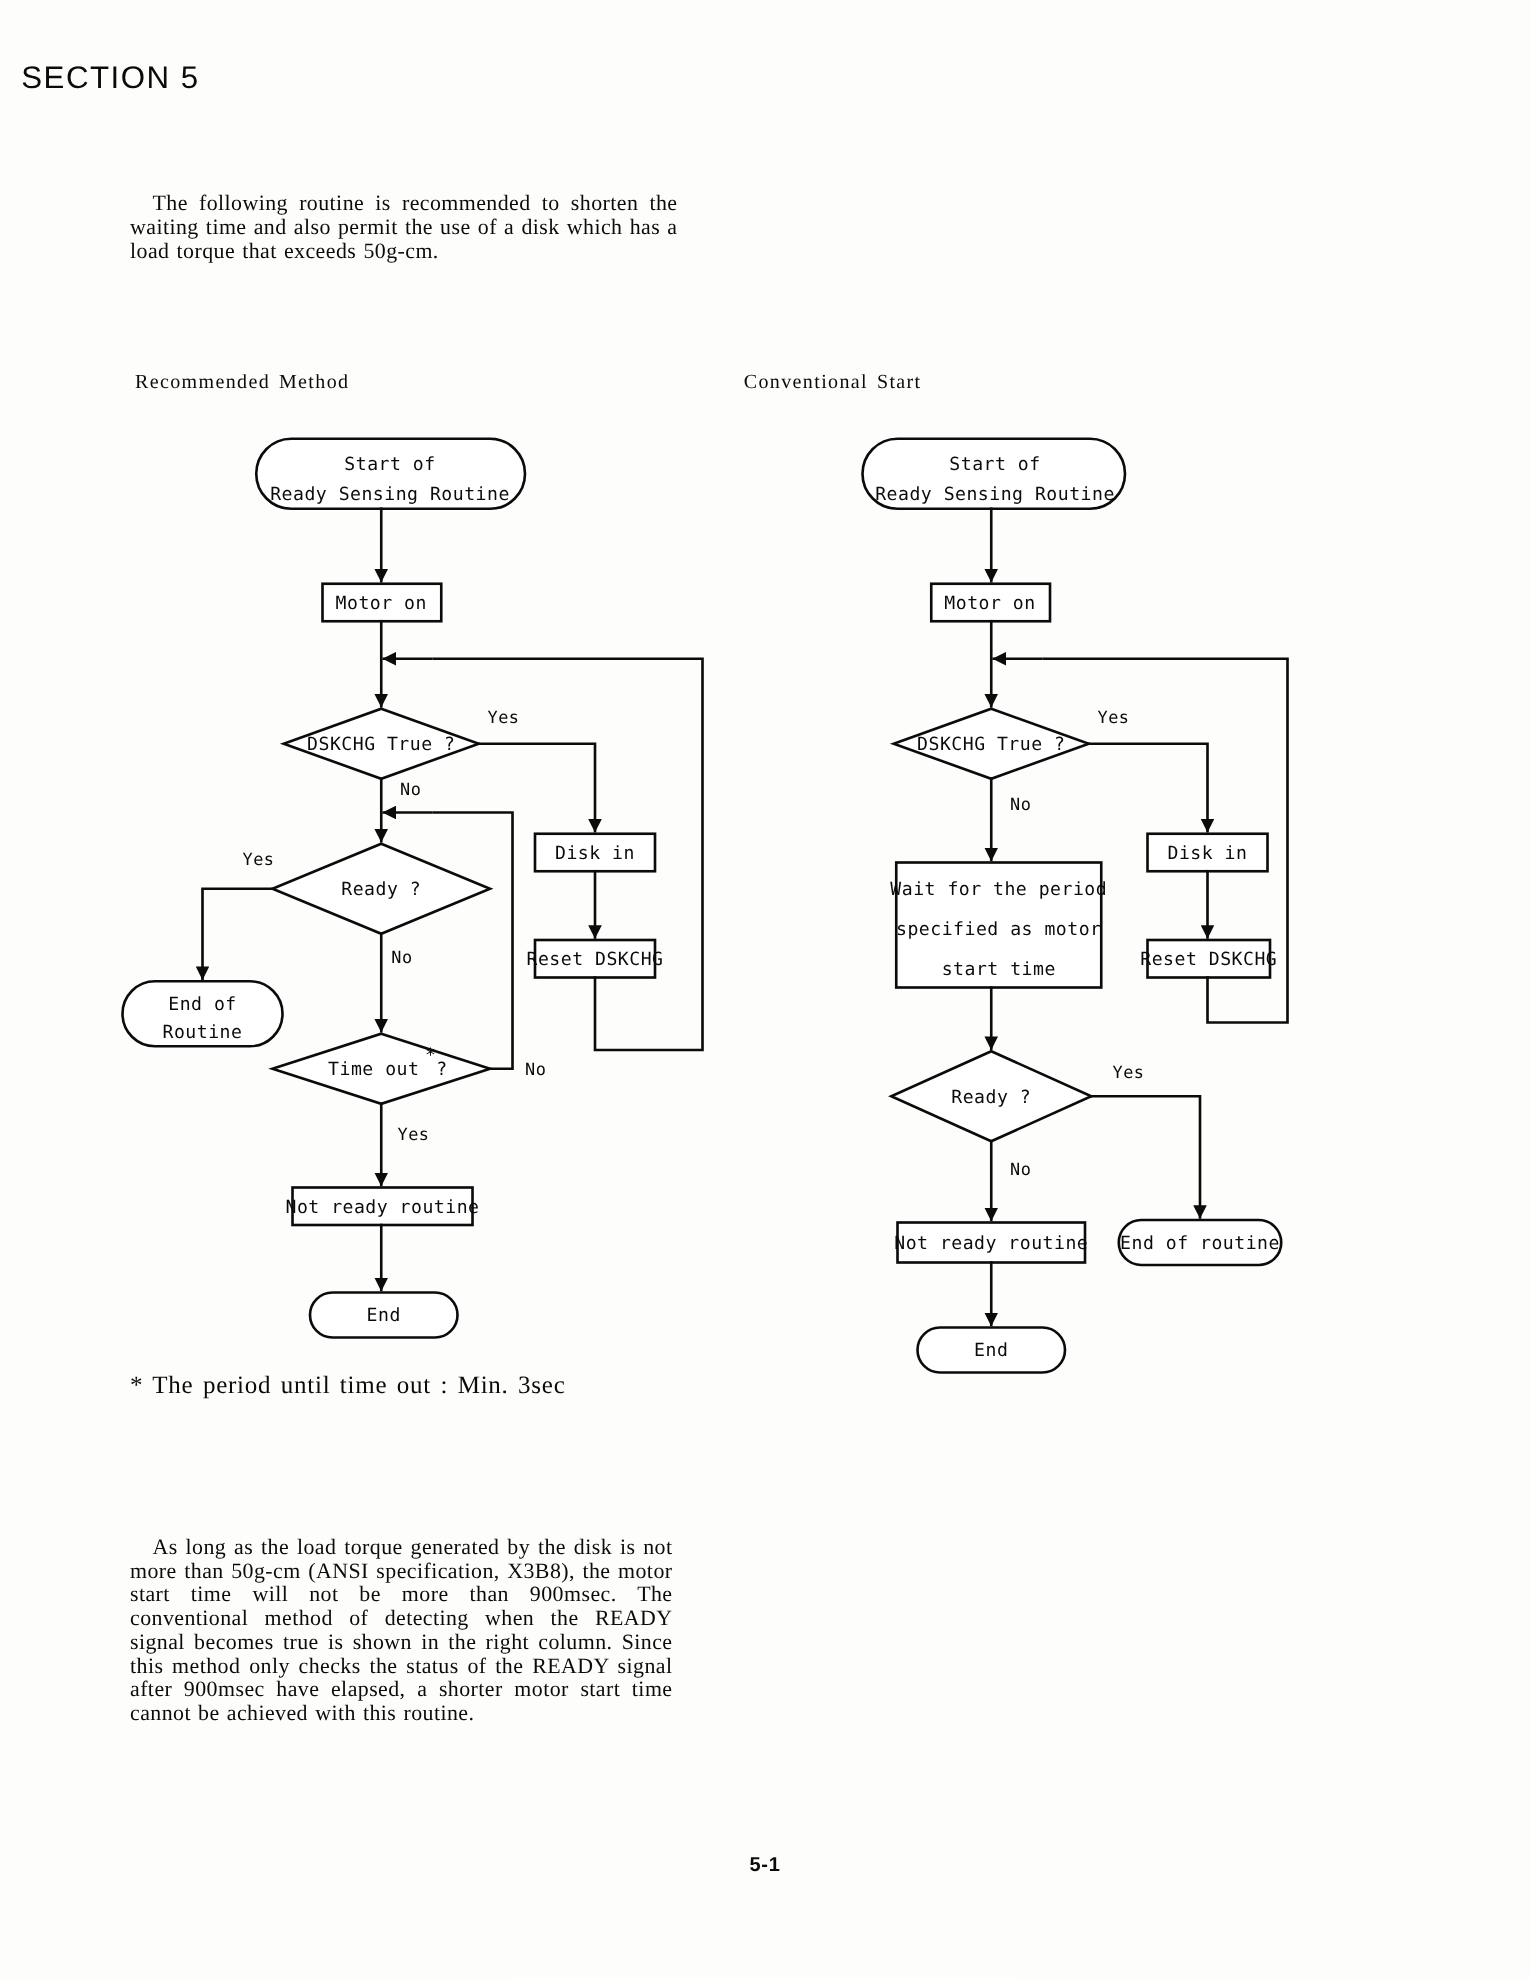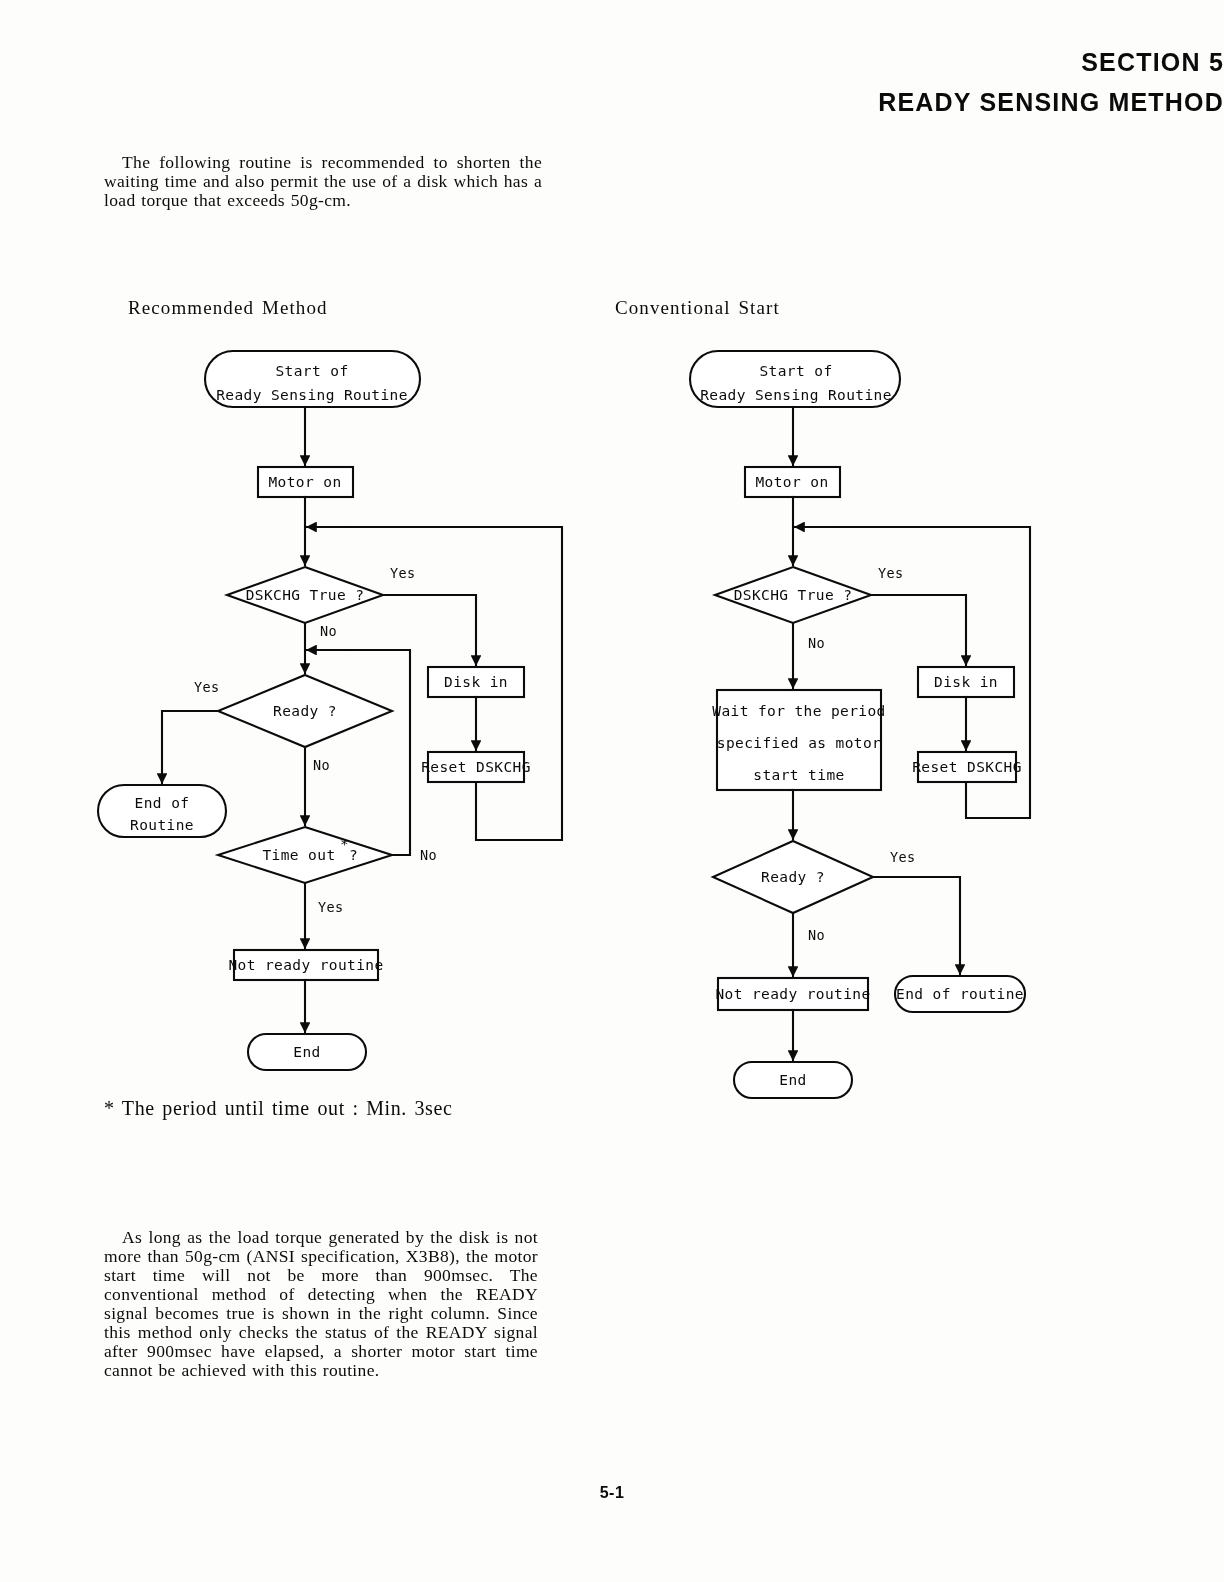--- a/index.html
+++ b/index.html
@@ -19,24 +19,25 @@
   .page {
     position: absolute;
     inset: 0;
     background: #fdfdfb;
   }
 
   
   .doc-title {
     position: absolute;
     left: 0; right: 0;
-    text-align: right;
+    text-align: left;
     font-family: "Liberation Sans", "DejaVu Sans", sans-serif;
-    font-weight: bold;
+    font-weight: normal;
     letter-spacing: 1.2px;
+    padding-left: 17px;
   }
   #section-title { top: 48px; font-size: 25px; }
   #method-title  { top: 88px; font-size: 25px; }
 
   
   .para {
     position: absolute;
     font-size: 17.5px;
     line-height: 19px;
     text-align: justify;
@@ -52,24 +53,23 @@
     left: 104px; top: 1228px; width: 434px;
     text-indent: 18px;
   }
   #right-bottom-paragraph {
     left: 598px; top: 1208px; width: 434px;
     text-indent: 14px;
   }
 
   .col-heading {
     position: absolute;
-    font-size: 19px;
+    font-size: 16px;
     letter-spacing: 1.1px;
     word-spacing: 2px;
-    margin-left: 20px;
   }
   #left-column-heading  { left: 108px; top: 297px; }
   #right-column-heading { left: 595px; top: 297px; }
 
   #footnote {
     position: absolute;
     left: 104px; top: 1097px;
     font-size: 20px;
     letter-spacing: 0.6px;
     word-spacing: 2px;
@@ -115,21 +115,20 @@
     stroke-linecap: square;
     stroke-linejoin: miter;
   }
 </style>
 </head>
 <body>
 
 <div class="page">
 
   <div class="doc-title" id="section-title">SECTION 5</div>
-  <div class="doc-title" id="method-title">READY SENSING METHOD</div>
 
   <div class="para" id="intro-paragraph">The following routine is recommended to shorten the waiting time and also permit the use of a disk which has a load torque that exceeds 50g-cm.</div>
 
   <div class="col-heading" id="left-column-heading">Recommended Method</div>
   <div class="col-heading" id="right-column-heading">Conventional Start</div>
 
   <svg class="flow-svg" viewBox="0 0 1224 1582" xmlns="http://www.w3.org/2000/svg">
     <defs>
       <marker id="arrowL" viewBox="0 0 10 10" refX="9" refY="5" markerWidth="5.2" markerHeight="5.2" orient="auto-start-reverse">
         <path d="M 0 0 L 10 5 L 0 10 z" fill="#0b0b0b"></path>

